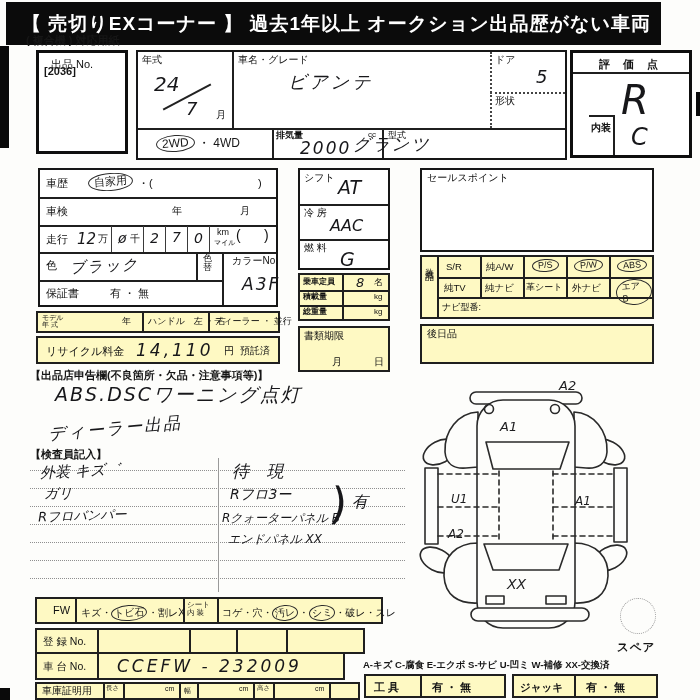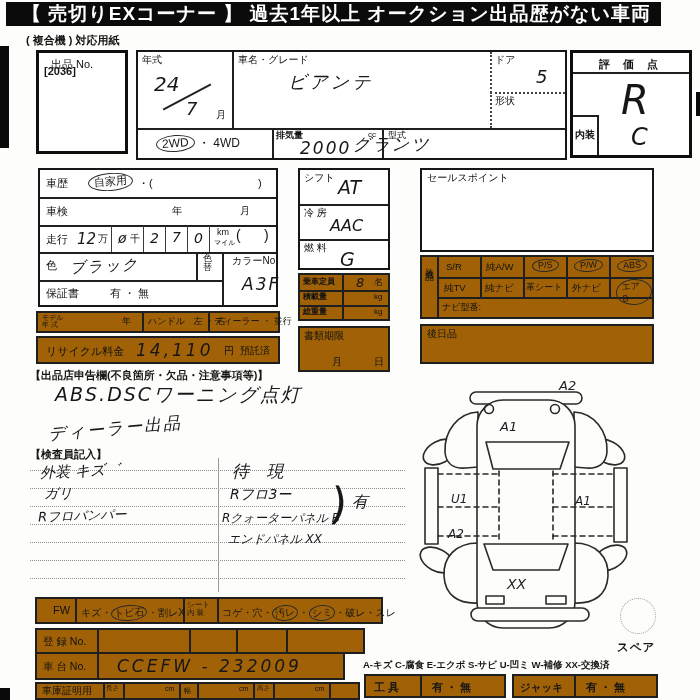--- a/index.html
+++ b/index.html
@@ -1,19 +1,19 @@
 <!DOCTYPE html>
 <html><head>
 <meta charset="utf-8">
 <style>
   html,body{margin:0;padding:0;background:#e8e8e8;}
   .sheet{position:relative;width:700px;height:700px;background:#fdfdfb;overflow:hidden;
          font-family:"Liberation Sans",sans-serif;color:#161616;}
   .abs{position:absolute;box-sizing:border-box;}
-  .b2{border:2px solid #1f1f1f;background:#a16207;}
+  .b2{border:2px solid #1f1f1f;background:#fef9c3;}
   .b25{border:2.5px solid #161616;background:#fff;}
   .b3{border:3px solid #0e0e0e;background:#fff;}
   .lbl{font-size:10px;line-height:1.05;color:#111;white-space:nowrap;}
   .hw{font-family:"DejaVu Sans",sans-serif;font-style:italic;color:#17171a;white-space:nowrap;}
   .vl{position:absolute;background:#1f1f1f;width:2px;}
   .hl{position:absolute;background:#1f1f1f;height:2px;}
   .vlt{position:absolute;background:#3a3a3a;width:1px;}
   .dotv{position:absolute;width:0;border-left:2px dotted #444;}
   .doth{position:absolute;height:0;border-top:2px dotted #444;}
   .circ{display:inline-block;border:1.6px solid #2b2b2b;border-radius:50%;padding:0 5px 1px 5px;transform:rotate(-4deg);}
@@ -22,21 +22,21 @@
   .nline{position:absolute;border-top:1px dotted #8f8f8f;height:0;}
   .artifact{position:absolute;background:#0a0a0a;}
   .dmark{font-family:"DejaVu Sans",sans-serif;font-style:italic;fill:#1d1d1f;}
   svg{display:block;}
 </style>
 </head>
 <body>
 
 <div class="sheet">
 
-  <div class="abs banner" style="left:6px;top:2px;width:655px;height:24px;">【 売切りEXコーナー 】 過去1年以上 オークション出品歴がない車両</div>
+  <div class="abs banner" style="left:6px;top:2px;width:655px;height:43px;">【 売切りEXコーナー 】 過去1年以上 オークション出品歴がない車両</div>
   <div class="abs" style="left:26px;top:33px;font-size:11px;font-weight:bold;">( 複合機 ) 対応用紙</div>
 
   <div class="artifact" style="left:0;top:46px;width:9px;height:102px;"></div>
   <div class="artifact" style="left:0;top:688px;width:10px;height:12px;"></div>
   <div class="artifact" style="left:696px;top:92px;width:4px;height:24px;"></div>
 
   <div class="abs b3" style="left:36px;top:50px;width:92px;height:104px;">
     <span class="abs lbl" style="left:12px;top:6px;font-size:11px;">出品 No.</span>
     <span class="abs" style="left:5px;top:12px;font-size:11px;letter-spacing:0;font-weight:bold;">[2036]</span>
   </div>
@@ -70,21 +70,21 @@
     </span>
     <span class="abs lbl" style="left:138px;top:79px;font-size:9px;font-weight:bold;">排気量</span>
     <span class="abs lbl" style="left:230px;top:79px;font-size:8px;">cc</span>
     <span class="abs hw" style="left:162px;top:86px;font-size:17px;letter-spacing:2px;">2000</span>
     <span class="abs lbl" style="left:250px;top:79px;font-size:9px;">型式</span>
   </div>
 
   <div class="abs b3" style="left:570px;top:50px;width:122px;height:108px;">
     <div class="abs" style="left:0;top:0;width:100%;height:21px;border-bottom:2px solid #1f1f1f;text-align:center;font-size:11px;font-weight:bold;letter-spacing:5px;padding-top:4px;">評 価 点</div>
     <span class="abs hw" style="left:48px;top:24px;font-size:40px;">R</span>
-    <div class="abs" style="left:0;bottom:0;width:26px;height:40px;border-top:2px solid #1f1f1f;border-right:2px solid #1f1f1f;font-size:10px;font-weight:bold;text-align:center;line-height:1.6;padding-top:10px;">内装</div>
+    <div class="abs" style="left:16px;bottom:0;width:26px;height:40px;border-top:2px solid #1f1f1f;border-right:2px solid #1f1f1f;font-size:10px;font-weight:bold;text-align:center;line-height:1.6;padding-top:3px;">内装</div>
     <span class="abs hw" style="left:58px;bottom:4px;font-size:24px;">C</span>
   </div>
 
   <div class="abs b25" style="left:38px;top:168px;width:240px;height:139px;">
     <div class="hl" style="left:0;top:27px;width:236px;"></div>
     <div class="hl" style="left:0;top:55px;width:236px;"></div>
     <div class="hl" style="left:0;top:82px;width:236px;"></div>
     <div class="hl" style="left:0;top:110px;width:182px;"></div>
     <div class="vl" style="left:156px;top:82px;height:28px;"></div>
     <div class="vl" style="left:182px;top:82px;height:53px;"></div>

